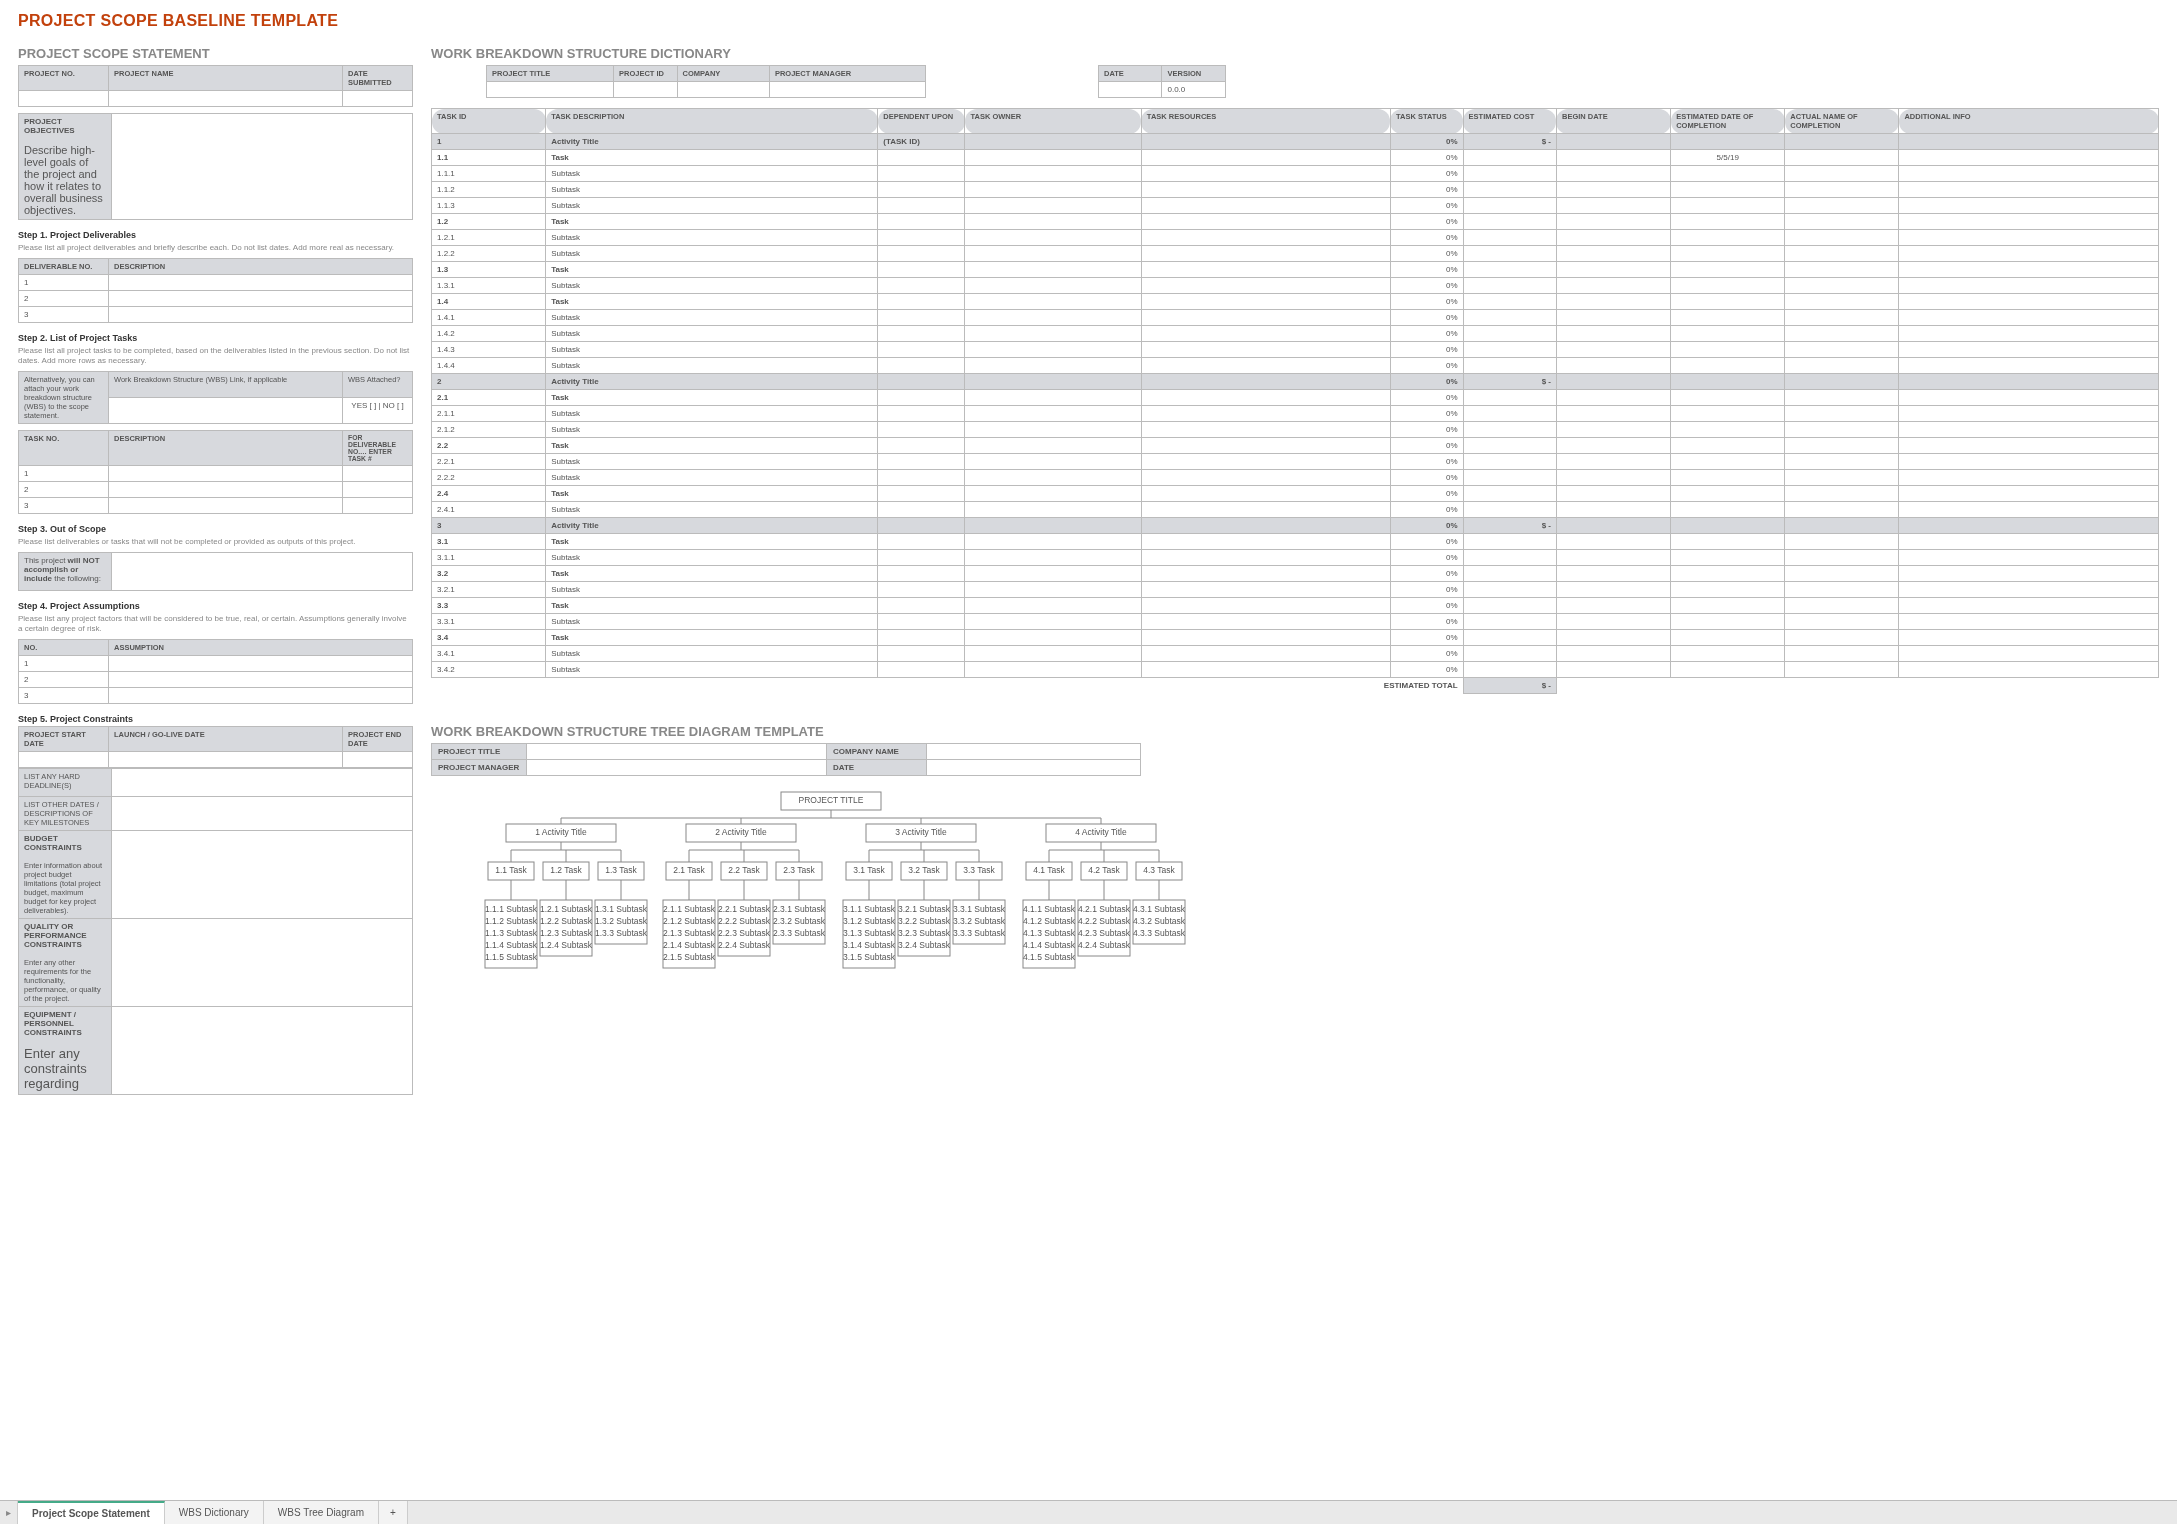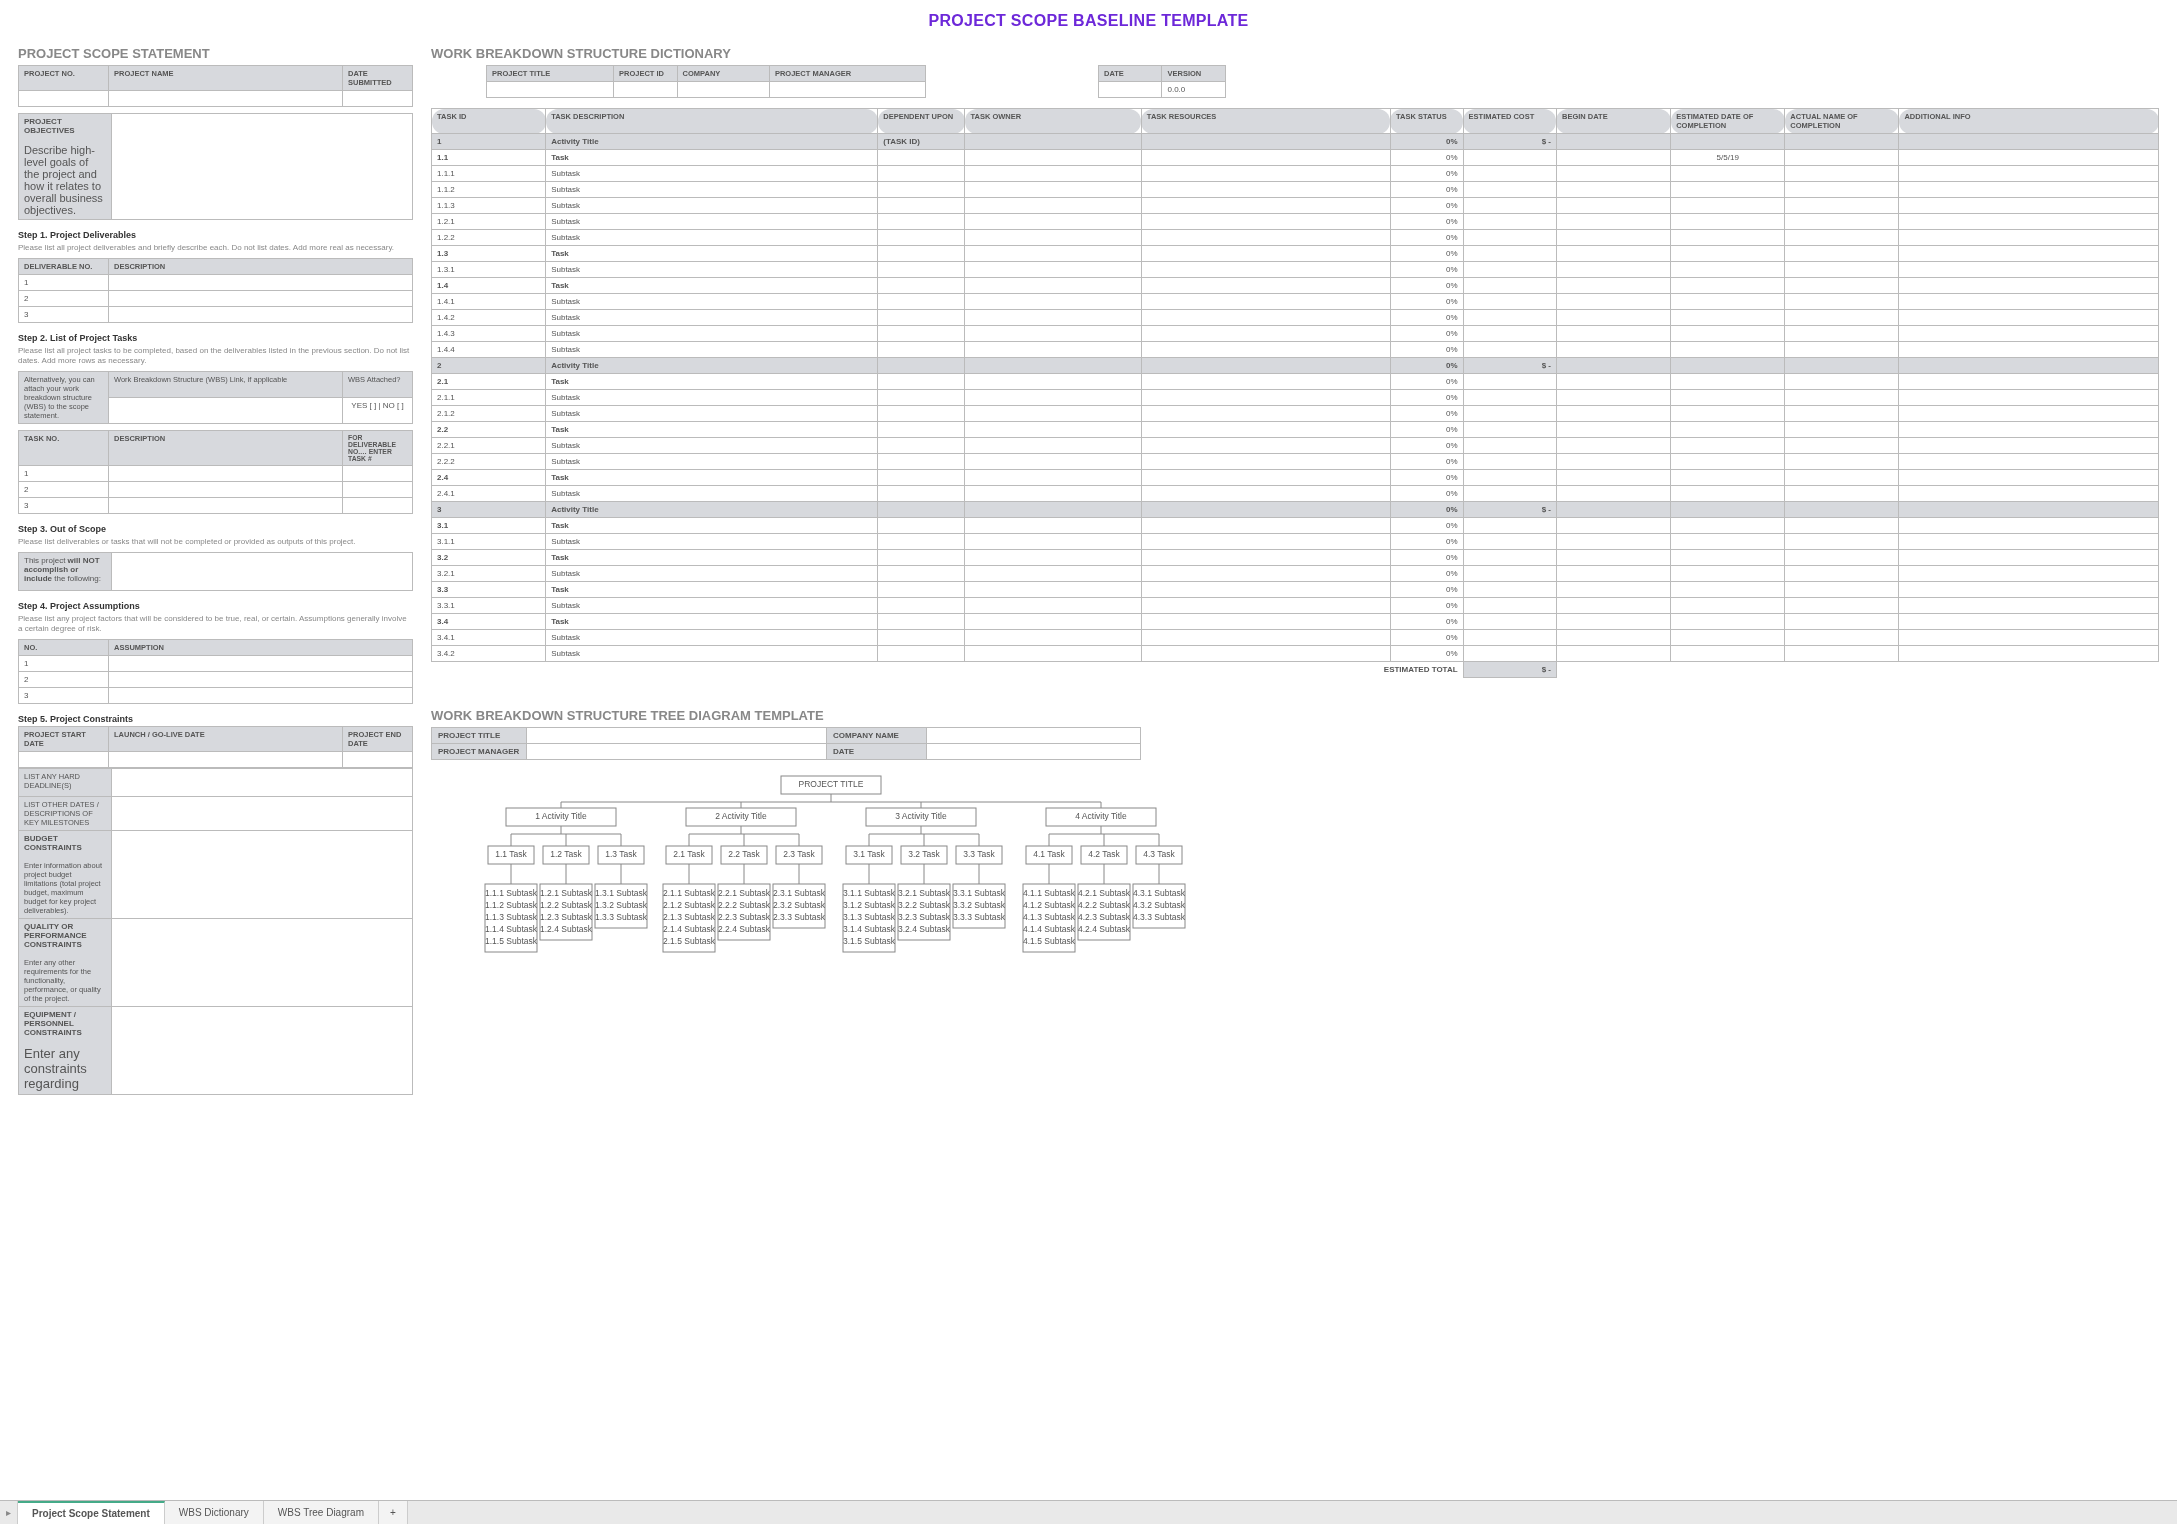--- a/index.html
+++ b/index.html
@@ -2,21 +2,21 @@
 <html><head>
 <meta charset="utf-8">
 <style>
   * { box-sizing: border-box; margin: 0; padding: 0; }
   body { font-family: Arial, Helvetica, sans-serif; font-size: 9px; color: #555; background: #fff; }
   .page { padding: 12px 18px 30px; }
   .row { display: flex; gap: 18px; align-items: flex-start; }
   .col-l { width: 395px; flex-shrink: 0; }
   .col-r { flex: 1; }
 
-  h1.main { font-size: 16px; font-weight: bold; color: #6d28d9; letter-spacing: .3px; margin-bottom: 8px; text-align: center; }
+  h1.main { font-size: 16px; font-weight: bold; color: #c2410c; letter-spacing: .3px; margin-bottom: 8px; }
   h2.sub  { font-size: 13px; font-weight: bold; color: #888; margin: 8px 0 4px; }
 
   table { border-collapse: collapse; width: 100%; table-layout: fixed; }
   th, td { border: 1px solid #bbb; padding: 3px 5px; font-size: 8px; color: #555; text-align: left; vertical-align: top; overflow: hidden; }
   th { background: #d7d9dd; font-weight: bold; font-size: 7.5px; }
   .shade { background: #d7d9dd; }
   .small-note { font-size: 8px; color: #888; margin: 3px 0 5px; line-height: 1.25; }
 
   
   .step-h { font-size: 9px; font-weight: bold; color: #333; margin: 10px 0 2px; }
@@ -349,20 +349,33 @@
       <td></td>
       <td></td>
       <td></td>
       <td class="c-status">0%</td>
       <td class="c-cost"></td>
       <td></td>
       <td style="text-align:center"></td>
       <td></td>
       <td></td>
     </tr>
+            <tr class="r-task">
+      <td class="c-id">1.2</td>
+      <td class="c-desc">Task</td>
+      <td></td>
+      <td></td>
+      <td></td>
+      <td class="c-status">0%</td>
+      <td class="c-cost"></td>
+      <td></td>
+      <td style="text-align:center"></td>
+      <td></td>
+      <td></td>
+    </tr>
             <tr class="r-sub">
       <td class="c-id">1.2.1</td>
       <td class="c-desc">Subtask</td>
       <td></td>
       <td></td>
       <td></td>
       <td class="c-status">0%</td>
       <td class="c-cost"></td>
       <td></td>
       <td style="text-align:center"></td>

